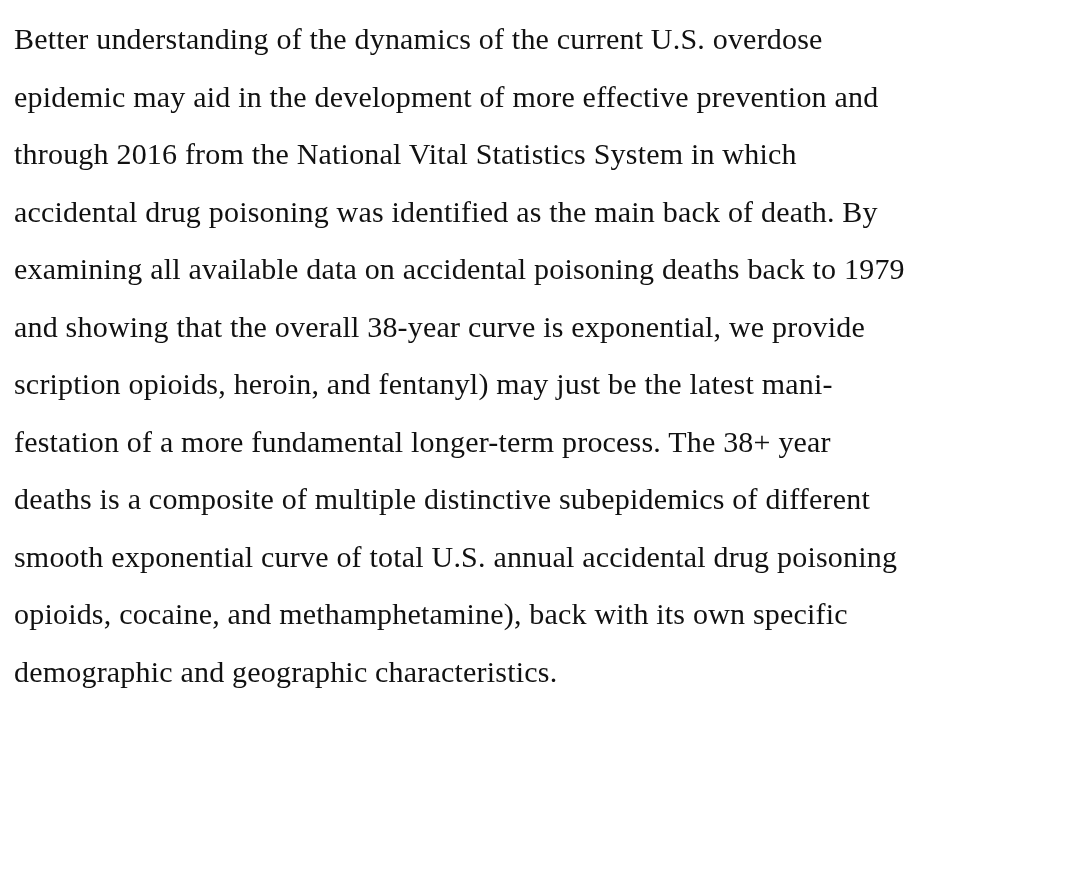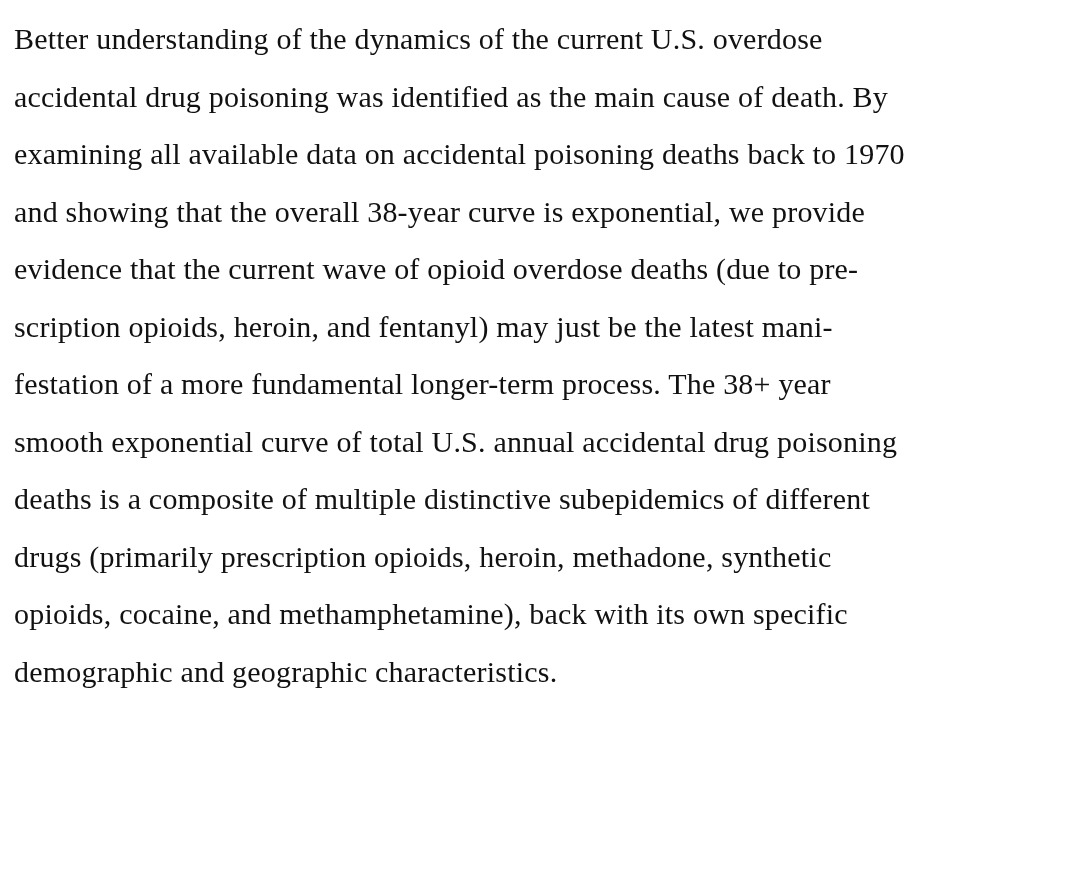--- a/index.html
+++ b/index.html
@@ -41,24 +41,24 @@
   }
   .abstract-line.last::after {
     content: none;
   }
 </style>
 </head>
 <body>
 
 <div class="abstract-page">
   <div class="abstract-line">Better understanding of the dynamics of the current U.S. overdose</div>
-  <div class="abstract-line">accidental drug poisoning was identified as the main cause of death. By</div>
-  <div class="abstract-line">examining all available data on accidental poisoning deaths back to 1970</div>
+  <div class="abstract-line">epidemic may aid in the development of more effective prevention and</div>
+  <div class="abstract-line">through 2016 from the National Vital Statistics System in which</div>
+  <div class="abstract-line">accidental drug poisoning was identified as the main back of death. By</div>
+  <div class="abstract-line">examining all available data on accidental poisoning deaths back to 1979</div>
   <div class="abstract-line">and showing that the overall 38-year curve is exponential, we provide</div>
-  <div class="abstract-line">evidence that the current wave of opioid overdose deaths (due to pre-</div>
   <div class="abstract-line">scription opioids, heroin, and fentanyl) may just be the latest mani-</div>
   <div class="abstract-line">festation of a more fundamental longer-term process. The 38+ year</div>
+  <div class="abstract-line">deaths is a composite of multiple distinctive subepidemics of different</div>
   <div class="abstract-line">smooth exponential curve of total U.S. annual accidental drug poisoning</div>
-  <div class="abstract-line">deaths is a composite of multiple distinctive subepidemics of different</div>
-  <div class="abstract-line">drugs (primarily prescription opioids, heroin, methadone, synthetic</div>
   <div class="abstract-line">opioids, cocaine, and methamphetamine), back with its own specific</div>
   <div class="abstract-line last">demographic and geographic characteristics.</div>
 </div>
 
 </body></html>

